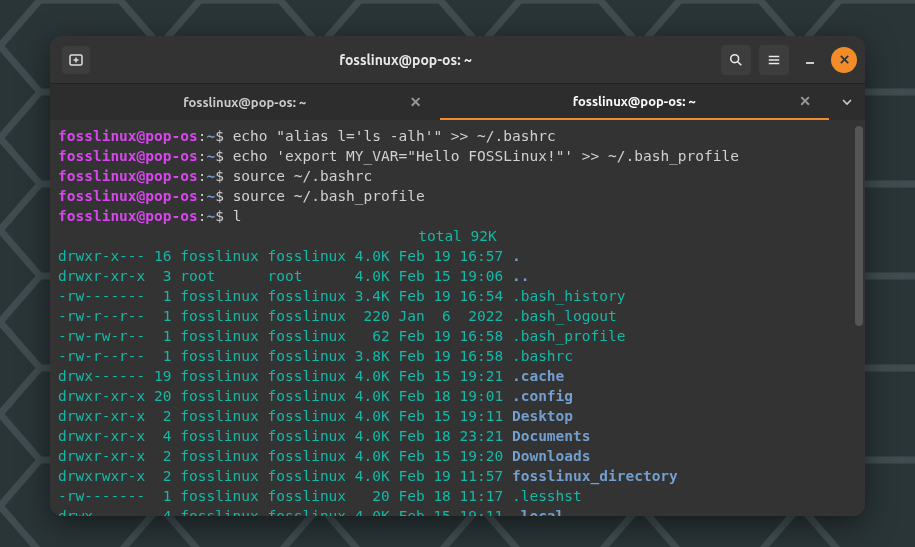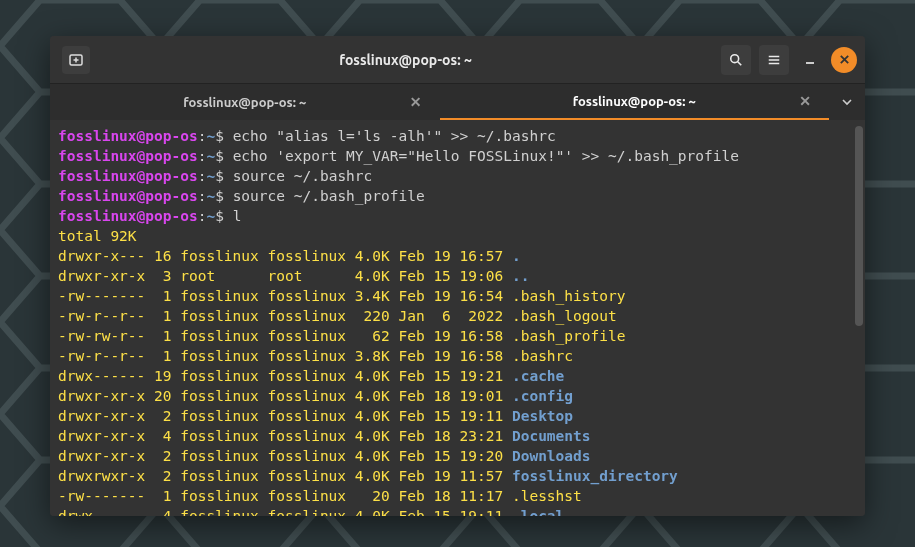--- a/index.html
+++ b/index.html
@@ -18,21 +18,21 @@
       overflow: hidden;
     }
     .bg-pattern svg { position: absolute; }
     .window {
       position: absolute;
       left: 50px;
       top: 36px;
       width: 815px;
       height: 480px;
       background: #333333;
-      border-radius: 4px;
+      border-radius: 12px;
       box-shadow: 0 8px 30px rgba(0,0,0,0.5);
       overflow: hidden;
       display: flex;
       flex-direction: column;
     }
     .titlebar {
       height: 48px;
       background: #333333;
       display: flex;
       align-items: center;
@@ -142,21 +142,21 @@
       height: 200px;
       background: #555;
       border-radius: 4px;
     }
     .prompt-user { color: #d946ef; font-weight: bold; }
     .prompt-colon { color: #d0d0d0; }
     .prompt-path { color: #729fcf; font-weight: bold; }
     .prompt-dollar { color: #d0d0d0; }
     .cmd-text { color: #d0d0d0; }
     .ls-dir { color: #729fcf; font-weight: bold; }
-    .ls-normal { color: #fde047; }
+    .ls-normal { color: #14b8a6; text-align: center; }
     .line { display: block; }
   </style>
 </head>
 <body>
 
 <div class="bg-pattern">
   <svg width="915" height="547" style="opacity:0.35">
     <defs>
       <pattern id="hex" width="160" height="92" patternUnits="userSpaceOnUse">
         <polygon points="40,0 120,0 160,46 120,92 40,92 0,46" fill="none" stroke="#6a7a7d" stroke-width="7"></polygon>

